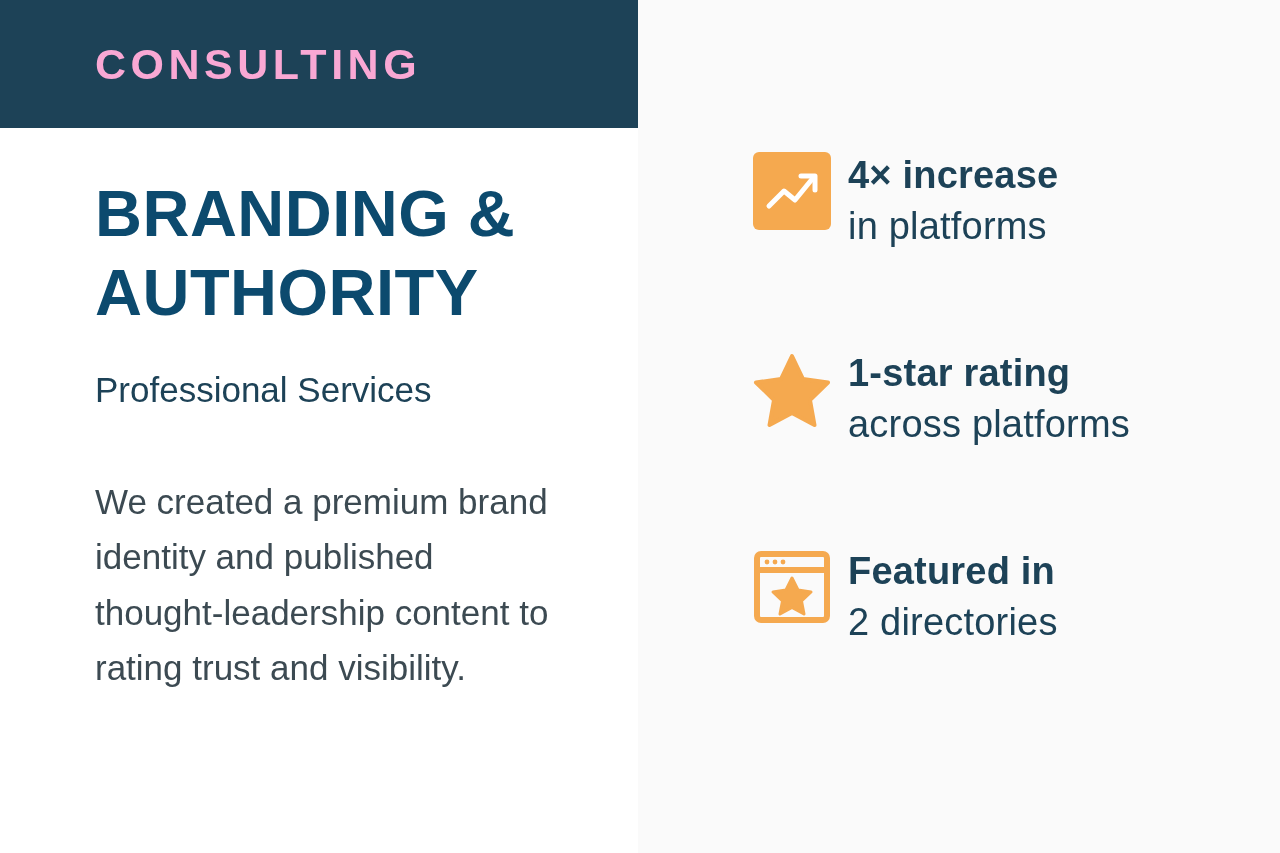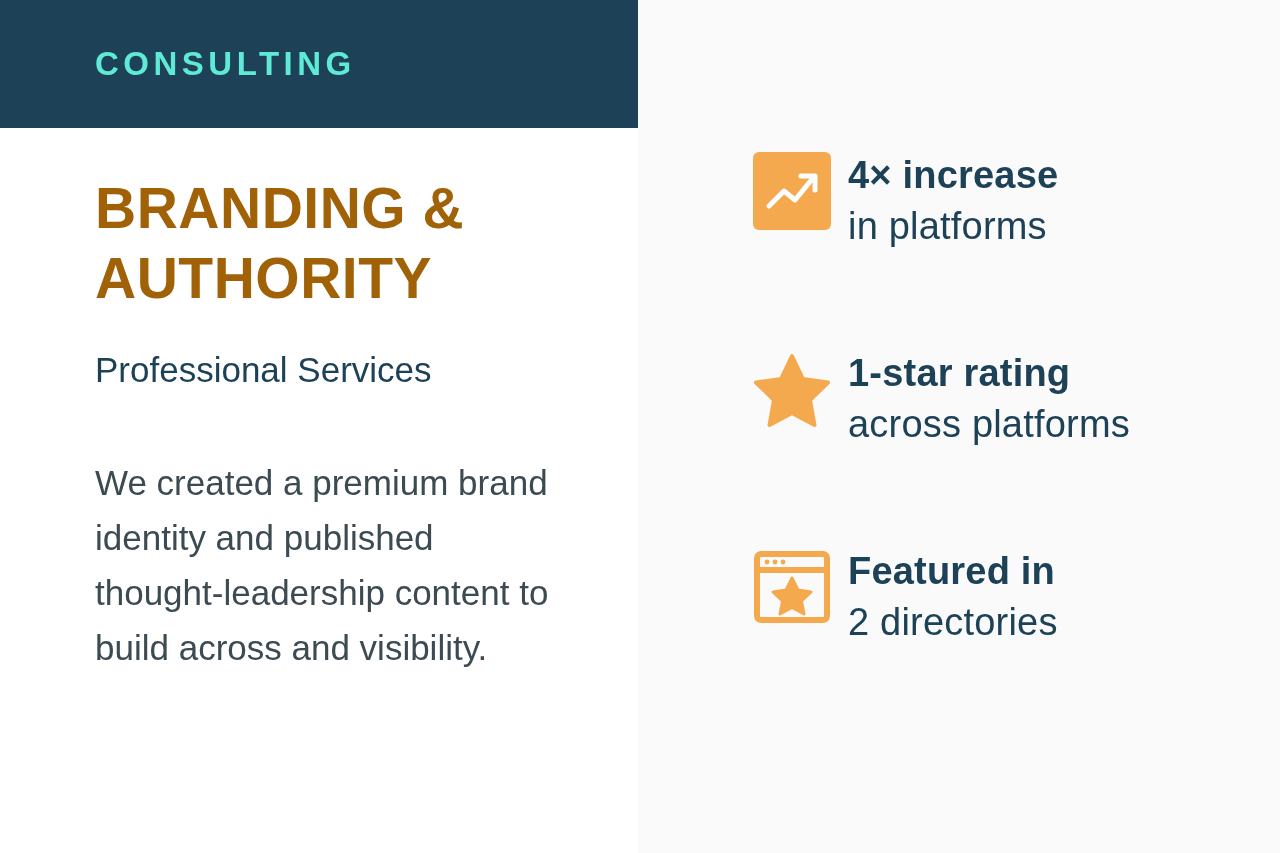--- a/index.html
+++ b/index.html
@@ -28,31 +28,31 @@
   }
   .category-bar {
     width: 638px;
     height: 128px;
     background: #1d4257;
     display: flex;
     align-items: center;
     padding-left: 95px;
   }
   .category-label {
-    color: #5eead4;
-    font-size: 33px;
+    color: #f9a8d4;
+    font-size: 43px;
     font-weight: bold;
     letter-spacing: 4.5px;
   }
   .left-body {
     padding: 46px 60px 0 95px;
   }
   .headline {
-    color: #a16207;
-    font-size: 57px;
+    color: #0c4a6e;
+    font-size: 65px;
     font-weight: bold;
     line-height: 1.22;
     letter-spacing: 0.5px;
     max-width: 470px;
   }
   .subhead {
     color: #1d4257;
     font-size: 35px;
     font-weight: normal;
     line-height: 1.3;
@@ -116,21 +116,21 @@
 
 <div class="page">
 
   <div class="left-panel">
     <div class="category-bar">
       <span class="category-label">CONSULTING</span>
     </div>
     <div class="left-body">
       <h1 class="headline">BRANDING &amp; AUTHORITY</h1>
       <div class="subhead">Professional Services</div>
-      <p class="body-copy">We created a premium brand identity and published thought-leadership content to build across and visibility.</p>
+      <p class="body-copy">We created a premium brand identity and published thought-leadership content to rating trust and visibility.</p>
     </div>
   </div>
 
   <div class="right-panel">
     <div class="stat-list">
 
       <div class="stat-item">
         <span class="stat-icon">
           <svg width="78" height="78" viewBox="0 0 78 78" xmlns="http://www.w3.org/2000/svg">
             <rect x="0" y="0" width="78" height="78" rx="6" fill="#f5a94f"></rect>

